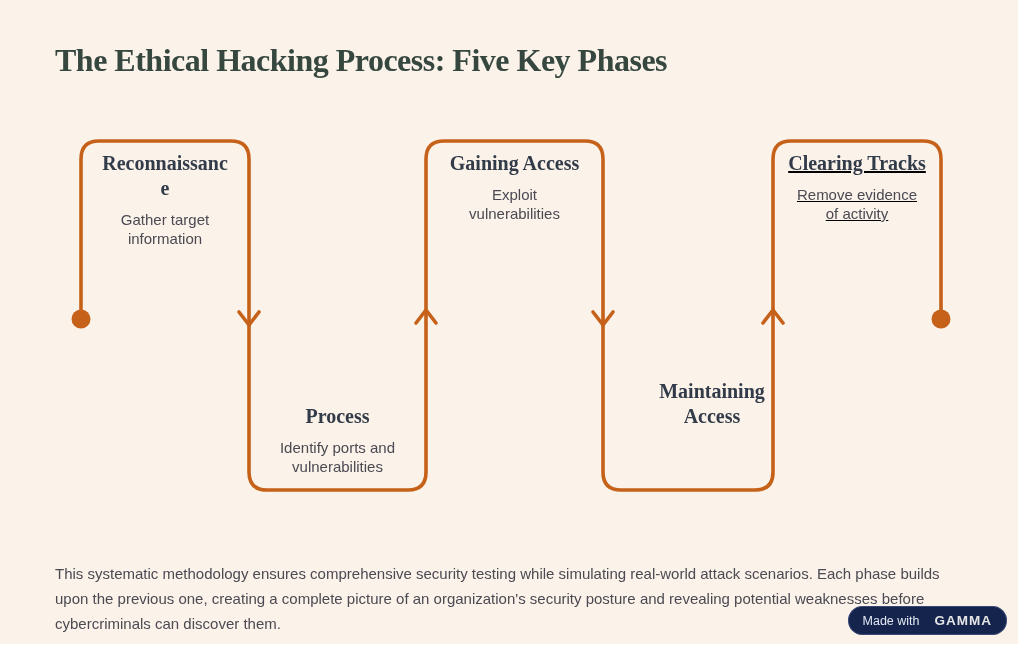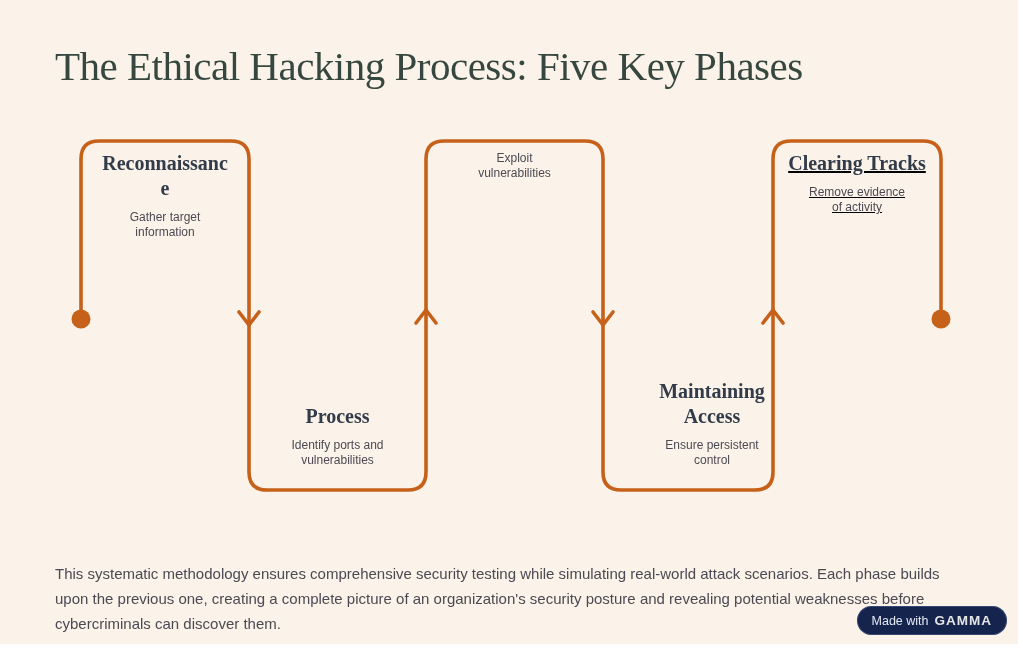--- a/index.html
+++ b/index.html
@@ -10,47 +10,47 @@
     --bodyInk:#4B4A53;
     --badgeBg:#14244D;
   }
   *{margin:0;padding:0;box-sizing:border-box;}
   html,body{width:1023px;height:650px;overflow:hidden;}
   body{font-family:"Liberation Sans","DejaVu Sans",sans-serif;background:#ffffff;}
   .slide{position:relative;width:1023px;height:650px;background:var(--bg);}
   .page-title{
     position:absolute;left:55px;top:42px;width:920px;
     font-family:"Liberation Serif","DejaVu Serif",serif;
-    font-size:41px;font-weight:400;letter-spacing:-0.5px;
+    font-size:32px;font-weight:700;letter-spacing:-0.5px;
     color:var(--titleInk);
   }
   .diagram{position:absolute;left:0;top:0;width:1023px;height:650px;}
   .diagram svg{position:absolute;left:0;top:0;}
   .phase{position:absolute;text-align:center;}
   .phase-title{
     font-family:"Liberation Serif","DejaVu Serif",serif;
     font-size:20px;font-weight:700;line-height:1.24;
     color:var(--headingInk);white-space:pre-line;margin-bottom:9px;
   }
   .phase-desc{
-    font-size:12px;line-height:1.27;color:var(--bodyInk);white-space:pre-line;
+    font-size:15px;line-height:1.27;color:var(--bodyInk);white-space:pre-line;
   }
   .phase-1{left:81px;width:168px;top:151px;}
   .phase-2{left:249px;width:177px;top:404px;}
   .phase-3{left:426px;width:177px;top:151px;}
   .phase-4{left:603px;width:170px;top:379px;margin-left:24px;}
   .phase-5{left:773px;width:168px;top:151px;text-decoration:underline;}
   .summary{
     position:absolute;left:55px;top:561px;width:912px;
     font-size:15px;line-height:25px;color:var(--bodyInk);
   }
   .badge{
     position:absolute;right:16px;bottom:15px;height:29px;
     background:var(--badgeBg);border-radius:15px;
-    display:flex;align-items:center;gap:6px;padding:0 15px;
+    display:flex;align-items:center;gap:15px;padding:0 15px;
     box-shadow:inset 0 0 0 1px rgba(120,140,190,0.35);
     cursor:pointer;
   }
   .badge .made{font-size:12.5px;color:#E4E8F3;}
   .badge .brand{font-size:13.5px;font-weight:800;letter-spacing:1px;color:#e5e5e5;}
   .edge-right{position:absolute;right:0;top:0;width:5px;height:100%;background:#ffffff;}
   .edge-bottom{position:absolute;left:0;bottom:0;width:100%;height:6px;background:#ffffff;}
 </style>
 </head>
 <body>
@@ -84,29 +84,28 @@
 information</div>
     </div>
 
     <div class="phase phase-2">
       <div class="phase-title">Process</div>
       <div class="phase-desc">Identify ports and
 vulnerabilities</div>
     </div>
 
     <div class="phase phase-3">
+      <div class="phase-title">Gaining Access</div>
       <div class="phase-desc">Exploit
 vulnerabilities</div>
     </div>
 
     <div class="phase phase-4">
       <div class="phase-title">Maintaining
 Access</div>
-      <div class="phase-desc">Ensure persistent
-control</div>
     </div>
 
     <div class="phase phase-5">
       <div class="phase-title">Clearing Tracks</div>
       <div class="phase-desc">Remove evidence
 of activity</div>
     </div>
 
   </div>
 

